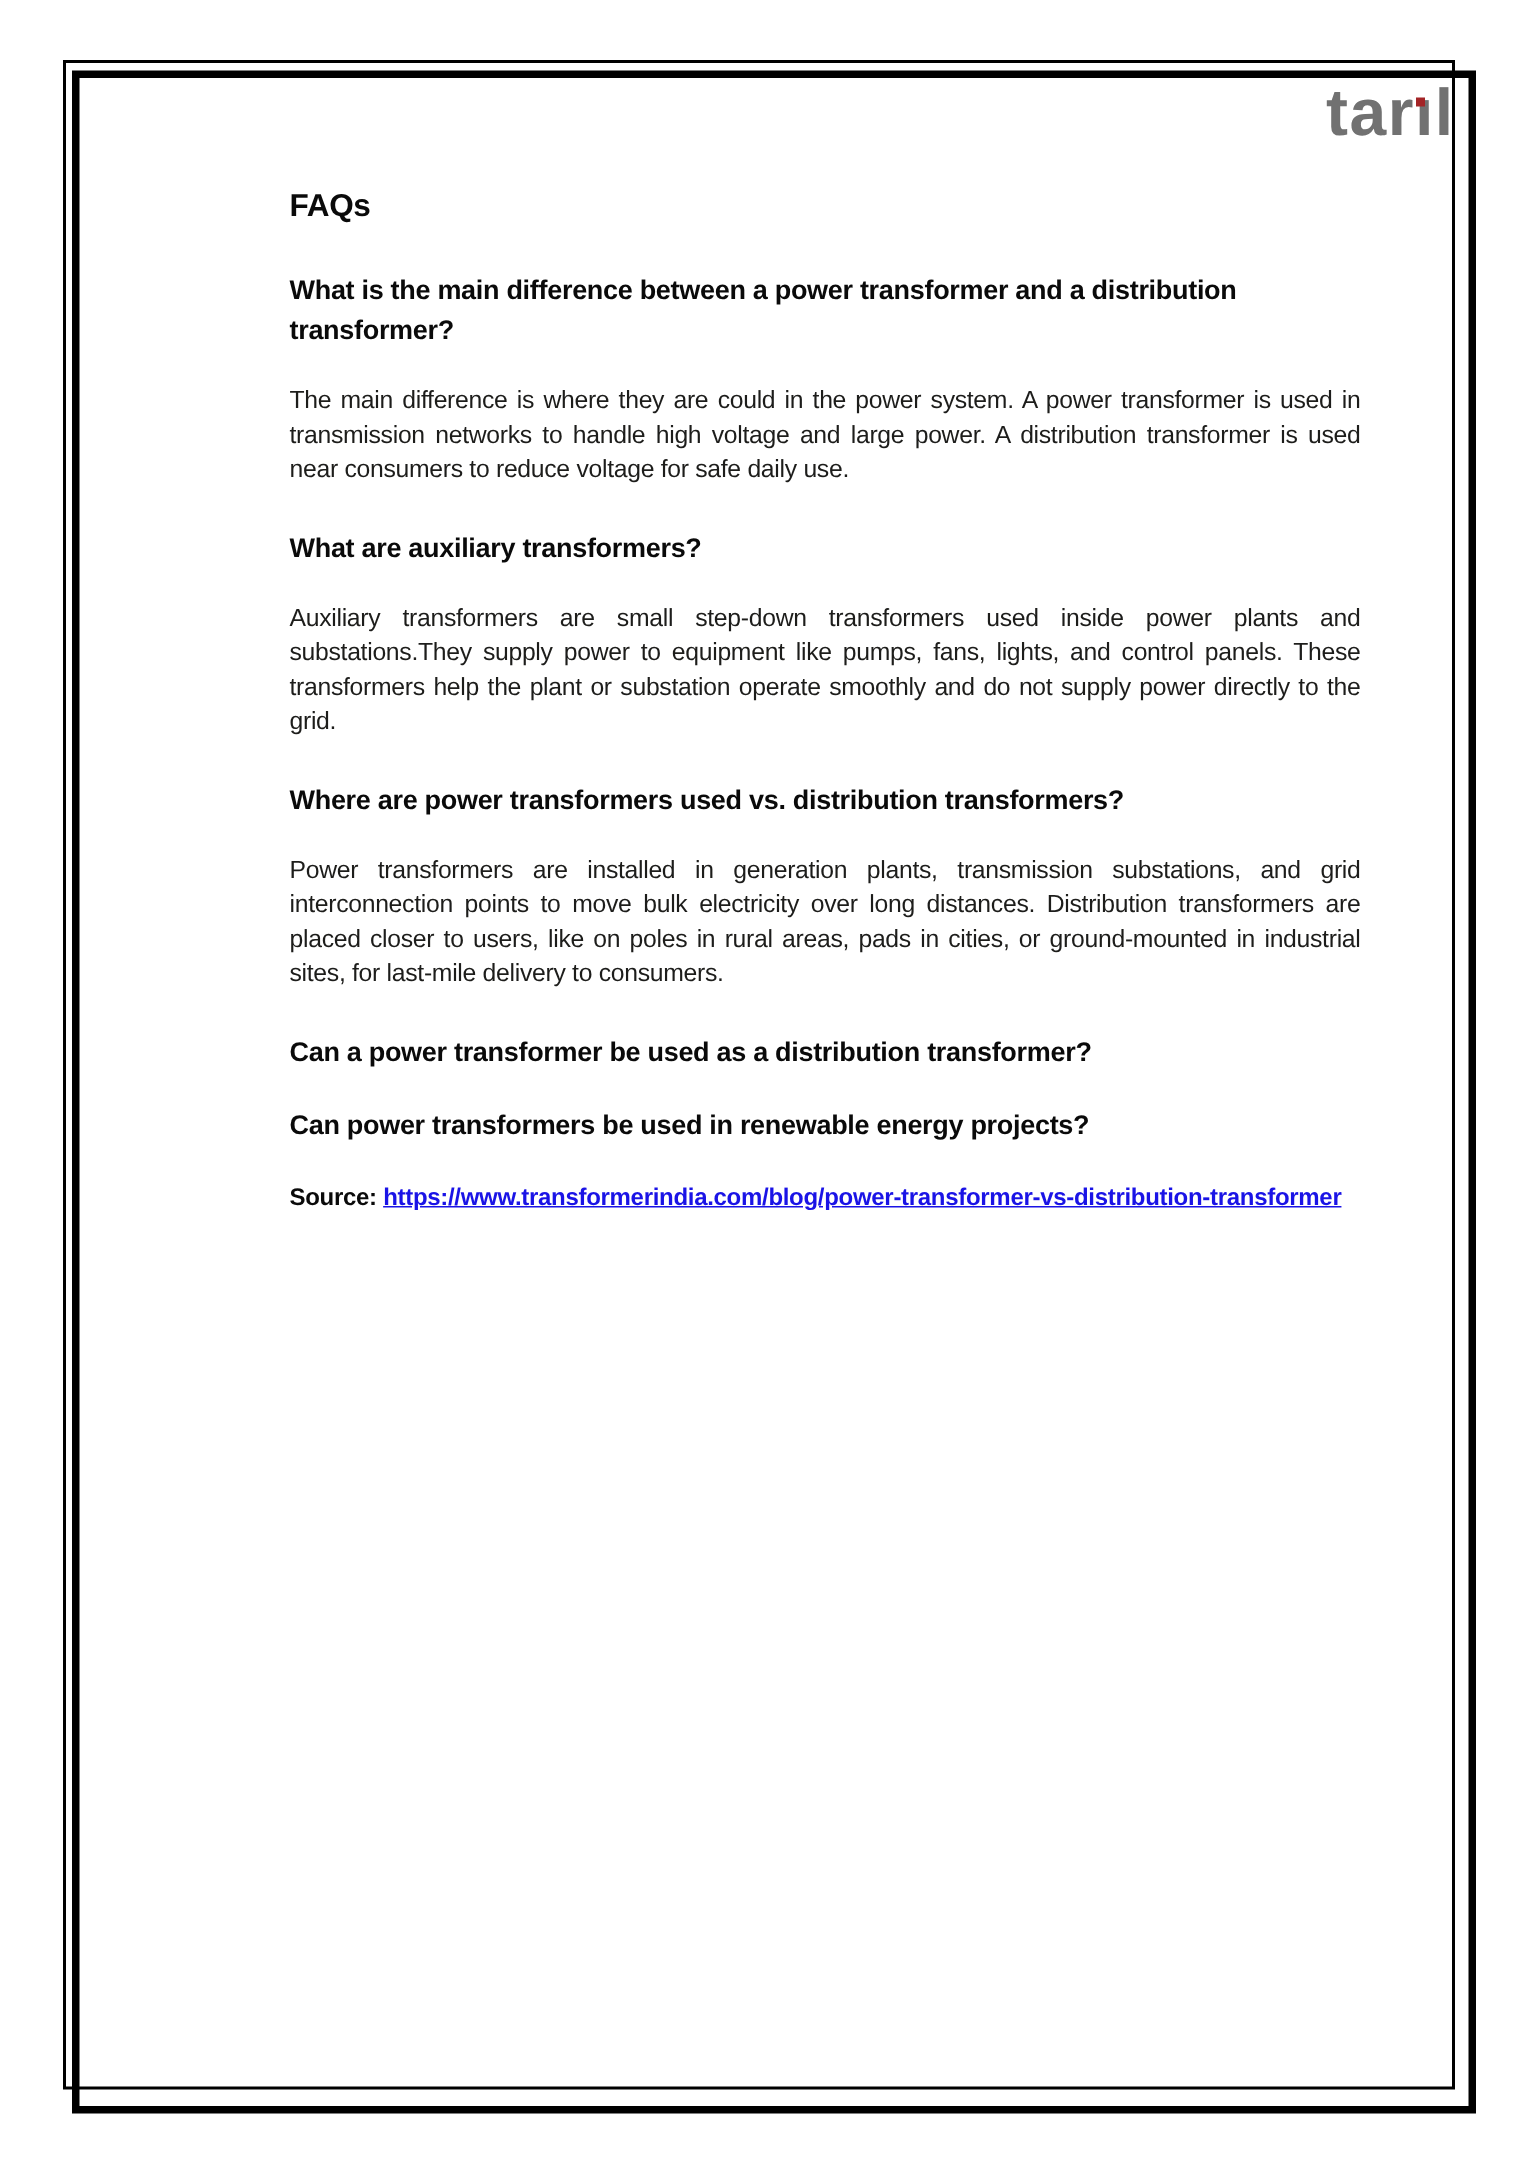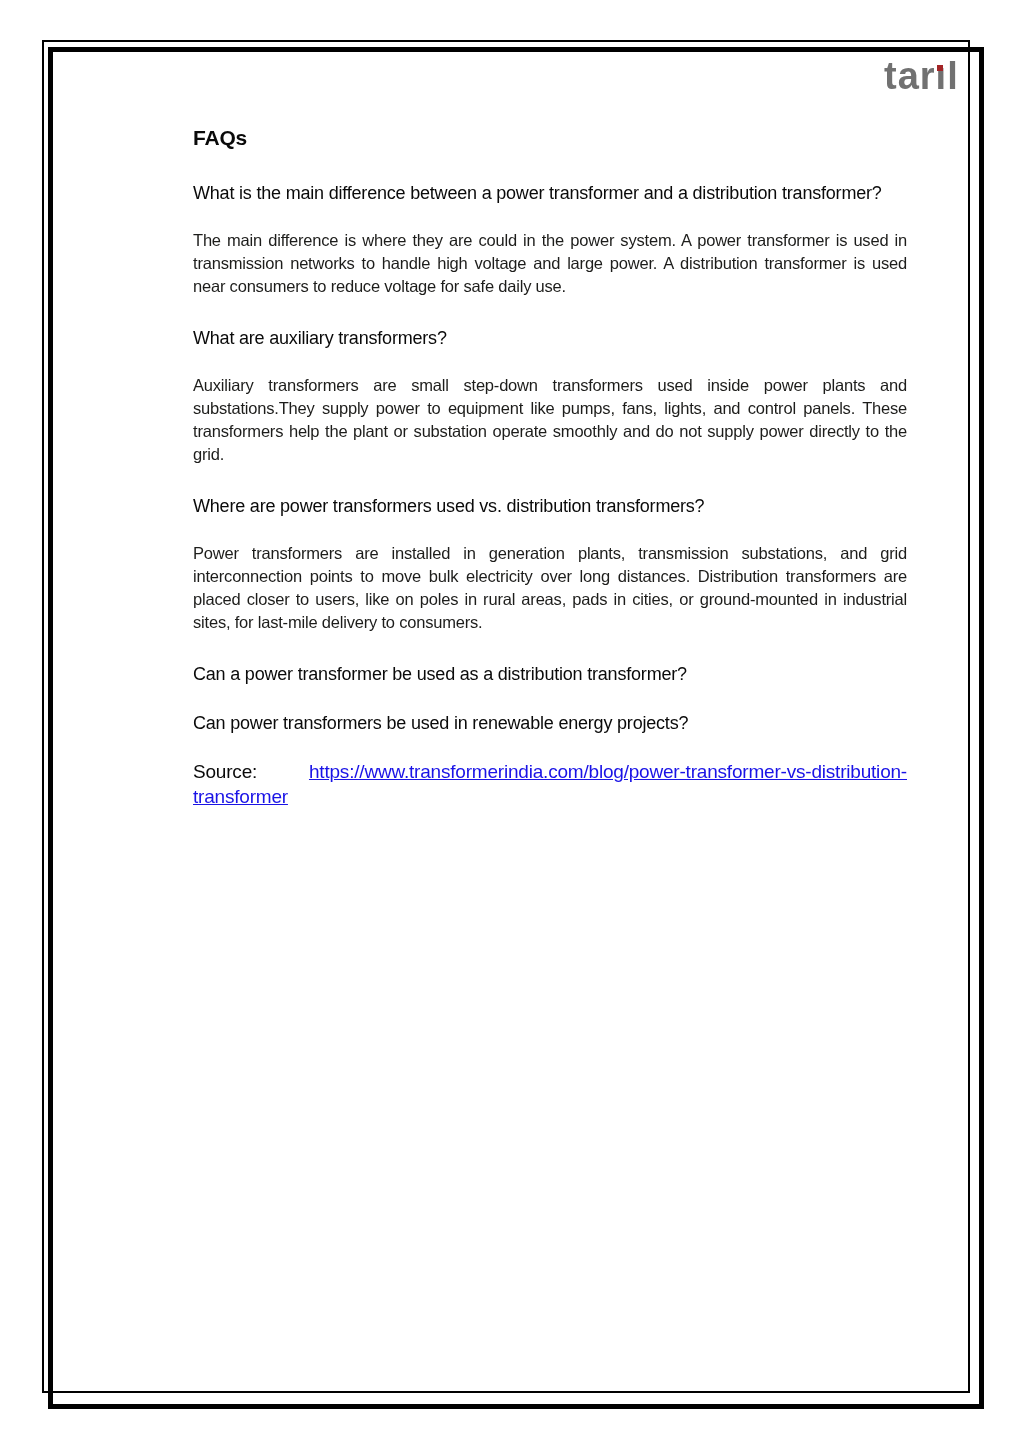--- a/index.html
+++ b/index.html
@@ -20,21 +20,21 @@
   }
   .frame-thick {
     position: absolute;
     left: 48px; top: 47px;
     width: 936px; height: 1362px;
     border: 5px solid #000000;
   }
   .logo {
     position: absolute;
     left: 884px; top: 58px;
-    font-size: 38px;
+    font-size: 44px;
     font-weight: bold;
     letter-spacing: 1px;
     color: #717171;
     line-height: 36px;
   }
   .logo-i { position: relative; display: inline-block; }
   .logo-dot {
     position: absolute;
     left: 1px; top: 7px;
     width: 6px; height: 6px;
@@ -49,37 +49,37 @@
   }
   h1.doc-title {
     font-size: 21px;
     font-weight: bold;
     color: #0a0a0a;
     margin: 0 0 30px 0;
     letter-spacing: -0.2px;
   }
   h2.question {
     font-size: 18px;
-    font-weight: normal;
+    font-weight: bold;
     color: #0a0a0a;
     line-height: 27px;
     margin: 0 0 22px 0;
     letter-spacing: -0.2px;
   }
   p.answer {
     font-size: 16.5px;
     line-height: 23px;
     text-align: justify;
     margin: 0 0 27px 0;
     letter-spacing: -0.2px;
   }
   p.source-line {
-    font-size: 19px;
+    font-size: 16px;
     line-height: 25px;
-    font-weight: normal;
+    font-weight: bold;
     text-align: justify;
     letter-spacing: -0.2px;
     color: #0a0a0a;
   }
   a.source-link {
     color: #1a13e6;
     text-decoration: underline;
     cursor: pointer;
     word-break: break-word;
   }

